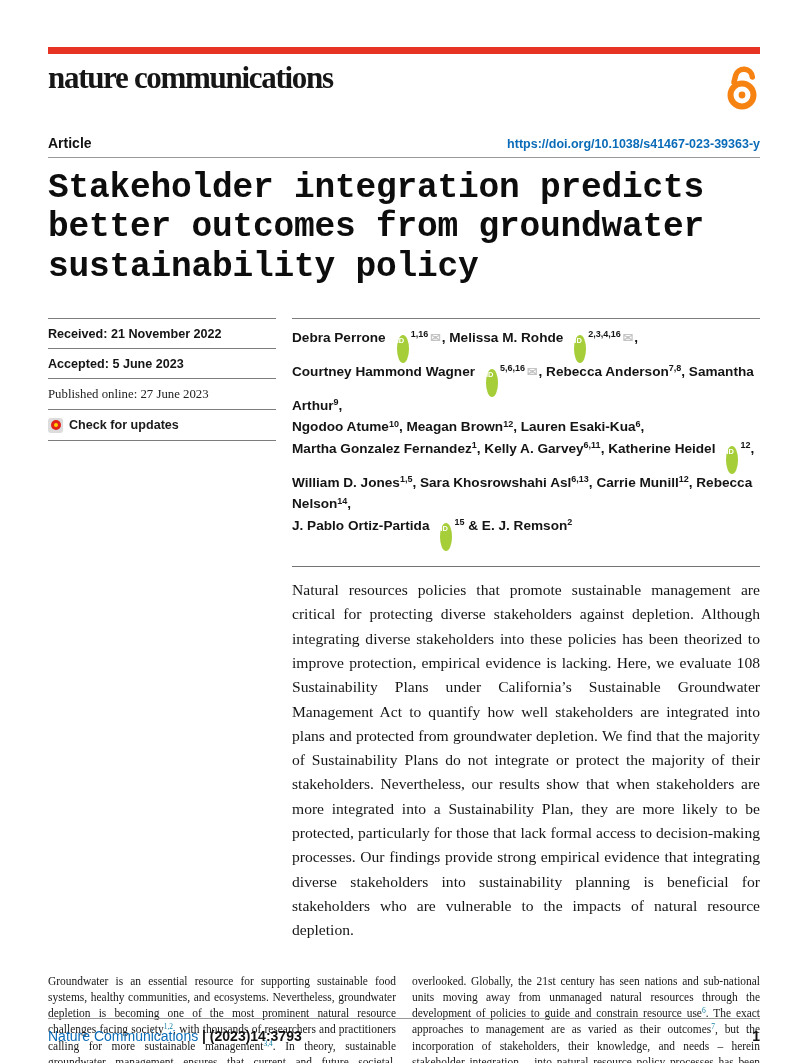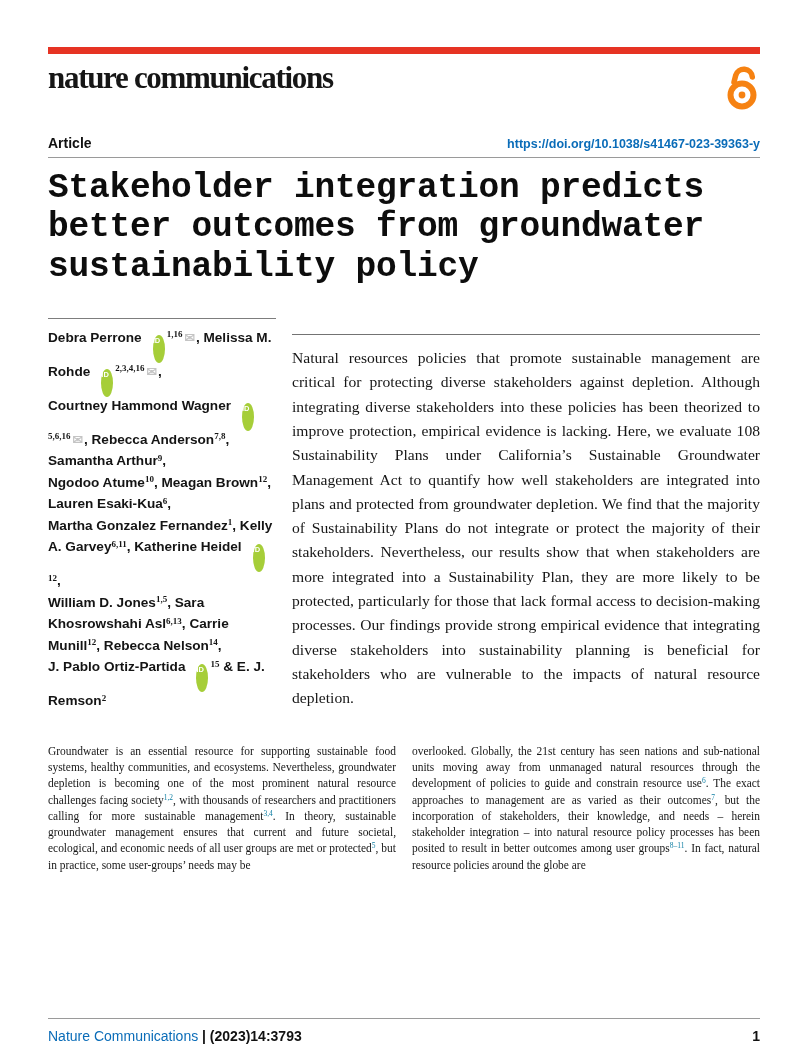--- a/index.html
+++ b/index.html
@@ -38,21 +38,21 @@
   .dates{border-top:1px solid #7d7d7d;font-size:12.6px;}
   .date-row{padding:8px 0 7px 0;border-bottom:1px solid #7d7d7d;font-weight:700;color:#141414;}
   .date-row.pub{font-family:"Liberation Serif",serif;font-weight:400;font-size:12.8px;color:#222;}
   .check-row{display:flex;align-items:center;gap:6px;padding:8px 0 7px 0;border-bottom:1px solid #7d7d7d;font-weight:700;cursor:pointer;}
   .cm-badge{width:15px;height:15px;border-radius:3px;background:#dcdcdc;position:relative;flex:0 0 auto;}
   .cm-badge::before{content:"";position:absolute;left:2.5px;top:2.5px;width:10px;height:10px;border-radius:50%;background:#e2231a;}
   .cm-badge::after{content:"";position:absolute;left:5.5px;top:5.5px;width:4px;height:4px;border-radius:50%;background:#ffd200;}
 
   .authors{border-top:1px solid #7d7d7d;padding-top:9px;
     font-size:13.6px;font-weight:700;line-height:19.5px;color:#141414;}
-  .supb{font-size:9px;font-weight:700;position:relative;top:-4.5px;font-family:Liberation Serif, serif;}
+  .supb{font-size:9px;font-weight:700;position:relative;top:-4.5px;}
   .orcid{display:inline-block;width:12px;height:28px;border-radius:50%;background:#a6ce39;
     color:#fff;font-size:7.5px;font-weight:700;line-height:12px;text-align:left;
     margin:0 2px 0 11px;position:relative;top:1px;font-style:normal;cursor:pointer;}
   .env{color:#c4c4c4;font-size:12.5px;margin:0 1px 0 2px;cursor:pointer;}
 
   
   .abstract{grid-column:2;border-top:1px solid #737373;margin-top:16px;padding-top:11px;
     font-family:"Liberation Serif",serif;font-size:15.6px;line-height:1.56;
     text-align:justify;color:#161616;}
 
@@ -88,20 +88,29 @@
   </div>
 
   <div class="article-row">
     <div class="article-label">Article</div>
     <div class="doi">https://doi.org/10.1038/s41467-023-39363-y</div>
   </div>
 
   <div class="title">Stakeholder integration predicts better outcomes from groundwater sustainability policy</div>
 
   <div class="meta-grid">
+    <div class="dates">
+      <div class="date-row">Received: 21 November 2022</div>
+      <div class="date-row">Accepted: 5 June 2023</div>
+      <div class="date-row pub">Published online: 27 June 2023</div>
+      <div class="check-row">
+        <span class="cm-badge"></span>
+        <span>Check for updates</span>
+      </div>
+    </div>
 
     <div class="authors">
       <div>Debra Perrone<span class="orcid">iD</span><span class="supb">1,16</span><span class="env">✉</span>, Melissa M. Rohde<span class="orcid">iD</span><span class="supb">2,3,4,16</span><span class="env">✉</span>,</div>
       <div>Courtney Hammond Wagner<span class="orcid">iD</span><span class="supb">5,6,16</span><span class="env">✉</span>, Rebecca Anderson<span class="supb">7,8</span>, Samantha Arthur<span class="supb">9</span>,</div>
       <div>Ngodoo Atume<span class="supb">10</span>, Meagan Brown<span class="supb">12</span>, Lauren Esaki-Kua<span class="supb">6</span>,</div>
       <div>Martha Gonzalez Fernandez<span class="supb">1</span>, Kelly A. Garvey<span class="supb">6,11</span>, Katherine Heidel<span class="orcid">iD</span><span class="supb">12</span>,</div>
       <div>William D. Jones<span class="supb">1,5</span>, Sara Khosrowshahi Asl<span class="supb">6,13</span>, Carrie Munill<span class="supb">12</span>, Rebecca Nelson<span class="supb">14</span>,</div>
       <div>J. Pablo Ortiz-Partida<span class="orcid">iD</span><span class="supb">15</span> &amp; E. J. Remson<span class="supb">2</span></div>
     </div>
 

